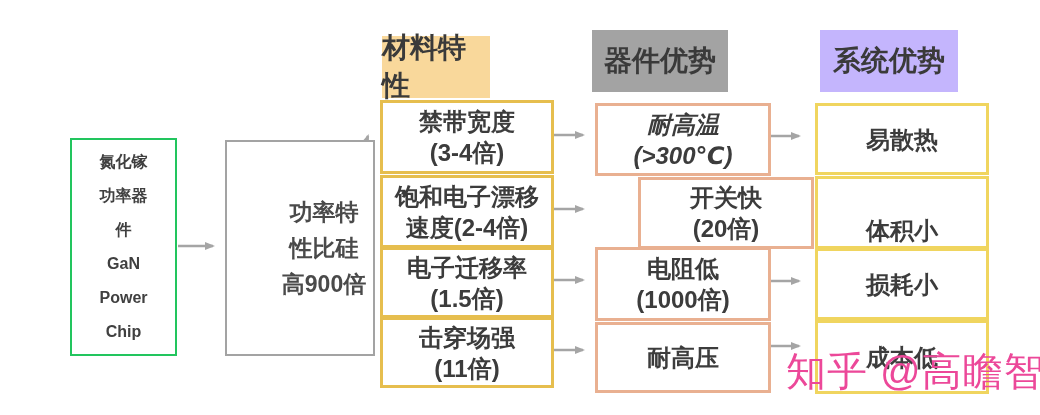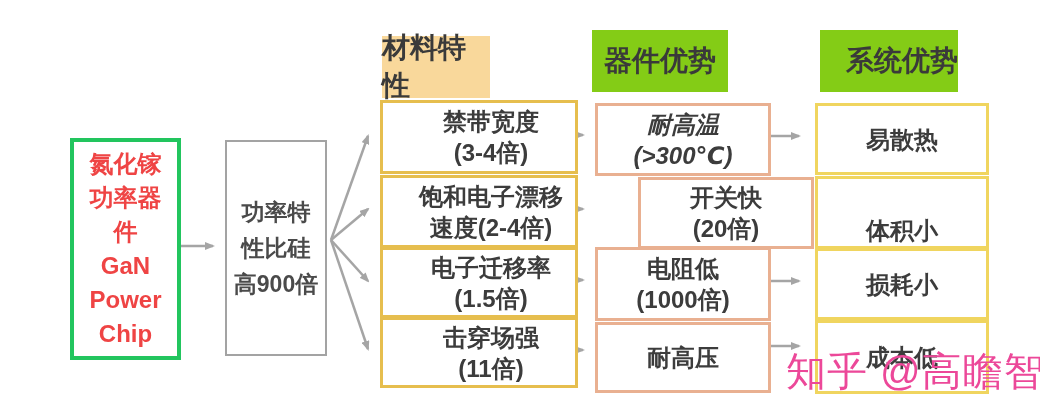--- a/index.html
+++ b/index.html
@@ -6,33 +6,33 @@
   .canvas{
     position:relative;width:1040px;height:415px;background:#ffffff;
     font-family:"Liberation Sans","DejaVu Sans",sans-serif;overflow:hidden;
   }
   .arrowsvg{position:absolute;left:0;top:0;width:1040px;height:415px;z-index:1;}
   .box{
     position:absolute;background:#ffffff;z-index:2;
     display:flex;flex-direction:column;align-items:center;justify-content:center;
     text-align:center;font-weight:700;color:#3C3C3C;
   }
-  .gray{border:4px solid #22c55e;font-size:24px;line-height:34px;color:#ef4444;}
-  .gray2{border:2px solid #A3A3A3;font-size:23px;line-height:36px;color:#4A4A4A;}
-  .col-material{border:3px solid #E6BE4E;font-size:24px;line-height:31px;padding-left:24px;}
+  .gray{border:2px solid #22c55e;font-size:16px;line-height:34px;color:#404040;}
+  .gray2{border:2px solid #A3A3A3;font-size:23px;line-height:36px;color:#4A4A4A;padding-left:48px;}
+  .col-material{border:3px solid #E6BE4E;font-size:24px;line-height:31px;}
   .col-device{border:3px solid #E9B091;font-size:24px;line-height:31px;}
   .col-system{border:3px solid #F0D55F;font-size:24px;line-height:31px;}
   .header{
     position:absolute;height:62px;z-index:2;
     display:flex;align-items:center;justify-content:center;
     font-weight:700;font-size:28px;color:#3A3A3A;
   }
   .hdr-material{background:#F9D89B;}
-  .hdr-device{background:#84cc16;}
-  .hdr-system{background:#84cc16;justify-content:flex-end;}
+  .hdr-device{background:#a3a3a3;}
+  .hdr-system{background:#c4b5fd;}
   .ln{display:block;}
   .watermark{
     position:absolute;left:786px;top:344px;z-index:6;
     font-size:40px;color:#ec4899;white-space:nowrap;letter-spacing:1px;
   }
 </style>
 </head>
 <body>
 
 <div class="canvas">

